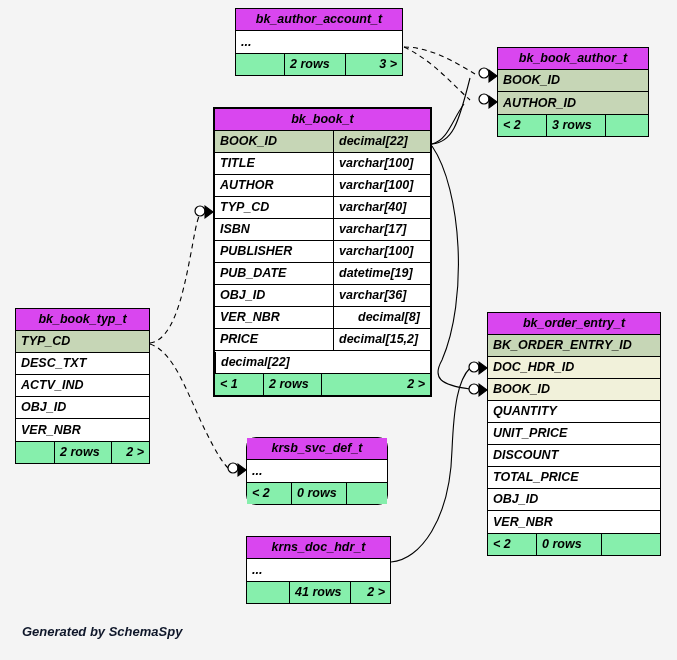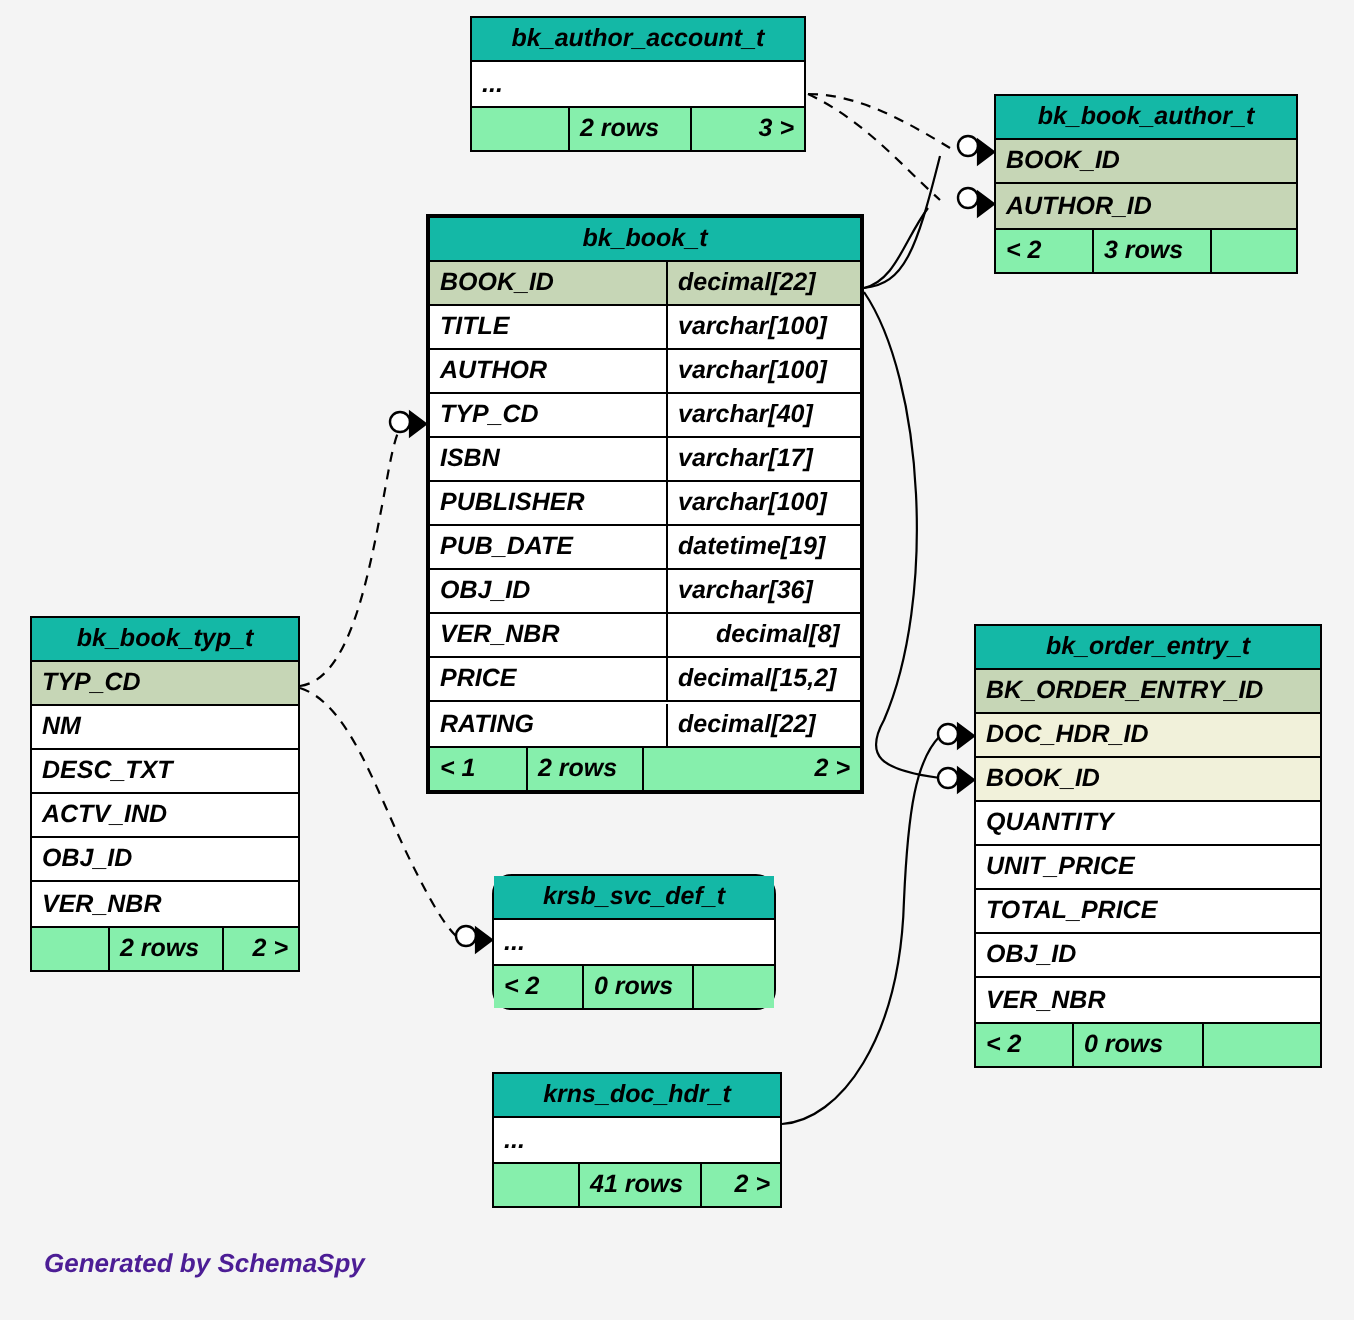--- a/index.html
+++ b/index.html
@@ -21,21 +21,21 @@
     border:1px solid #000;
     box-sizing:border-box;
     font-style:italic;
     font-weight:bold;
     font-size:12.5px;
     color:#000;
     z-index:5;
   }
   .tbl.emph{border:2px solid #000;}
   .tbl .hdr{
-    background:#14b8a6;
+    background:#d946ef;
     text-align:center;
     padding:3px 6px 4px 6px;
     border-bottom:1px solid #000;
     white-space:nowrap;
     font-size:12.5px;
   }
   .rows{display:block;}
   .row{
     display:flex;
     border-bottom:1px solid #000;
@@ -76,21 +76,21 @@
     box-sizing:border-box;
   }
   .foot .f.mid{border-left:1px solid #000;border-right:1px solid #000;text-align:left;}
   .foot .f.left{text-align:left;}
   .foot .f.right{text-align:right;}
 
   .credit{
     position:absolute;
     left:22px;top:624px;
     font-style:italic;font-weight:bold;
-    font-size:13px;color:#4c1d95;
+    font-size:13px;color:#0f172a;
     white-space:nowrap;
   }
 </style>
 </head>
 <body>
 
 <div id="canvas">
 
   <svg id="edges" viewBox="0 0 677 660" xmlns="http://www.w3.org/2000/svg">
     <g fill="none" stroke="#000" stroke-width="1.1">
@@ -210,41 +210,37 @@
       </div>
       <div class="row">
         <span class="c-name" style="width:108px;flex:0 0 108px;">VER_NBR</span>
         <span class="c-type" style="flex:1;padding-left:24px;">decimal[8]</span>
       </div>
       <div class="row">
         <span class="c-name" style="width:108px;flex:0 0 108px;">PRICE</span>
         <span class="c-type" style="flex:1;">decimal[15,2]</span>
       </div>
       <div class="row">
-        <span class="c-name" style="width:108px;flex:0 0 108px;">RATING</span>
         <span class="c-type" style="flex:1;">decimal[22]</span>
       </div>
     </div>
     <div class="foot">
       <span class="f left" style="width:48px;">&lt; 1</span>
       <span class="f mid" style="width:59px;">2 rows</span>
       <span class="f right" style="flex:1;">2 &gt;</span>
     </div>
   </div>
 
   <div class="tbl" id="t-bk_book_typ_t" style="left:15px;top:308px;width:135px;">
     <div class="hdr">bk_book_typ_t</div>
     <div class="rows">
       <div class="row pk">
         <span class="c-name">TYP_CD</span>
       </div>
       <div class="row">
-        <span class="c-name">NM</span>
-      </div>
-      <div class="row">
         <span class="c-name">DESC_TXT</span>
       </div>
       <div class="row">
         <span class="c-name">ACTV_IND</span>
       </div>
       <div class="row">
         <span class="c-name">OBJ_ID</span>
       </div>
       <div class="row">
         <span class="c-name">VER_NBR</span>
@@ -269,20 +265,23 @@
       <div class="row fk">
         <span class="c-name">BOOK_ID</span>
       </div>
       <div class="row">
         <span class="c-name">QUANTITY</span>
       </div>
       <div class="row">
         <span class="c-name">UNIT_PRICE</span>
       </div>
       <div class="row">
+        <span class="c-name">DISCOUNT</span>
+      </div>
+      <div class="row">
         <span class="c-name">TOTAL_PRICE</span>
       </div>
       <div class="row">
         <span class="c-name">OBJ_ID</span>
       </div>
       <div class="row">
         <span class="c-name">VER_NBR</span>
       </div>
     </div>
     <div class="foot">

